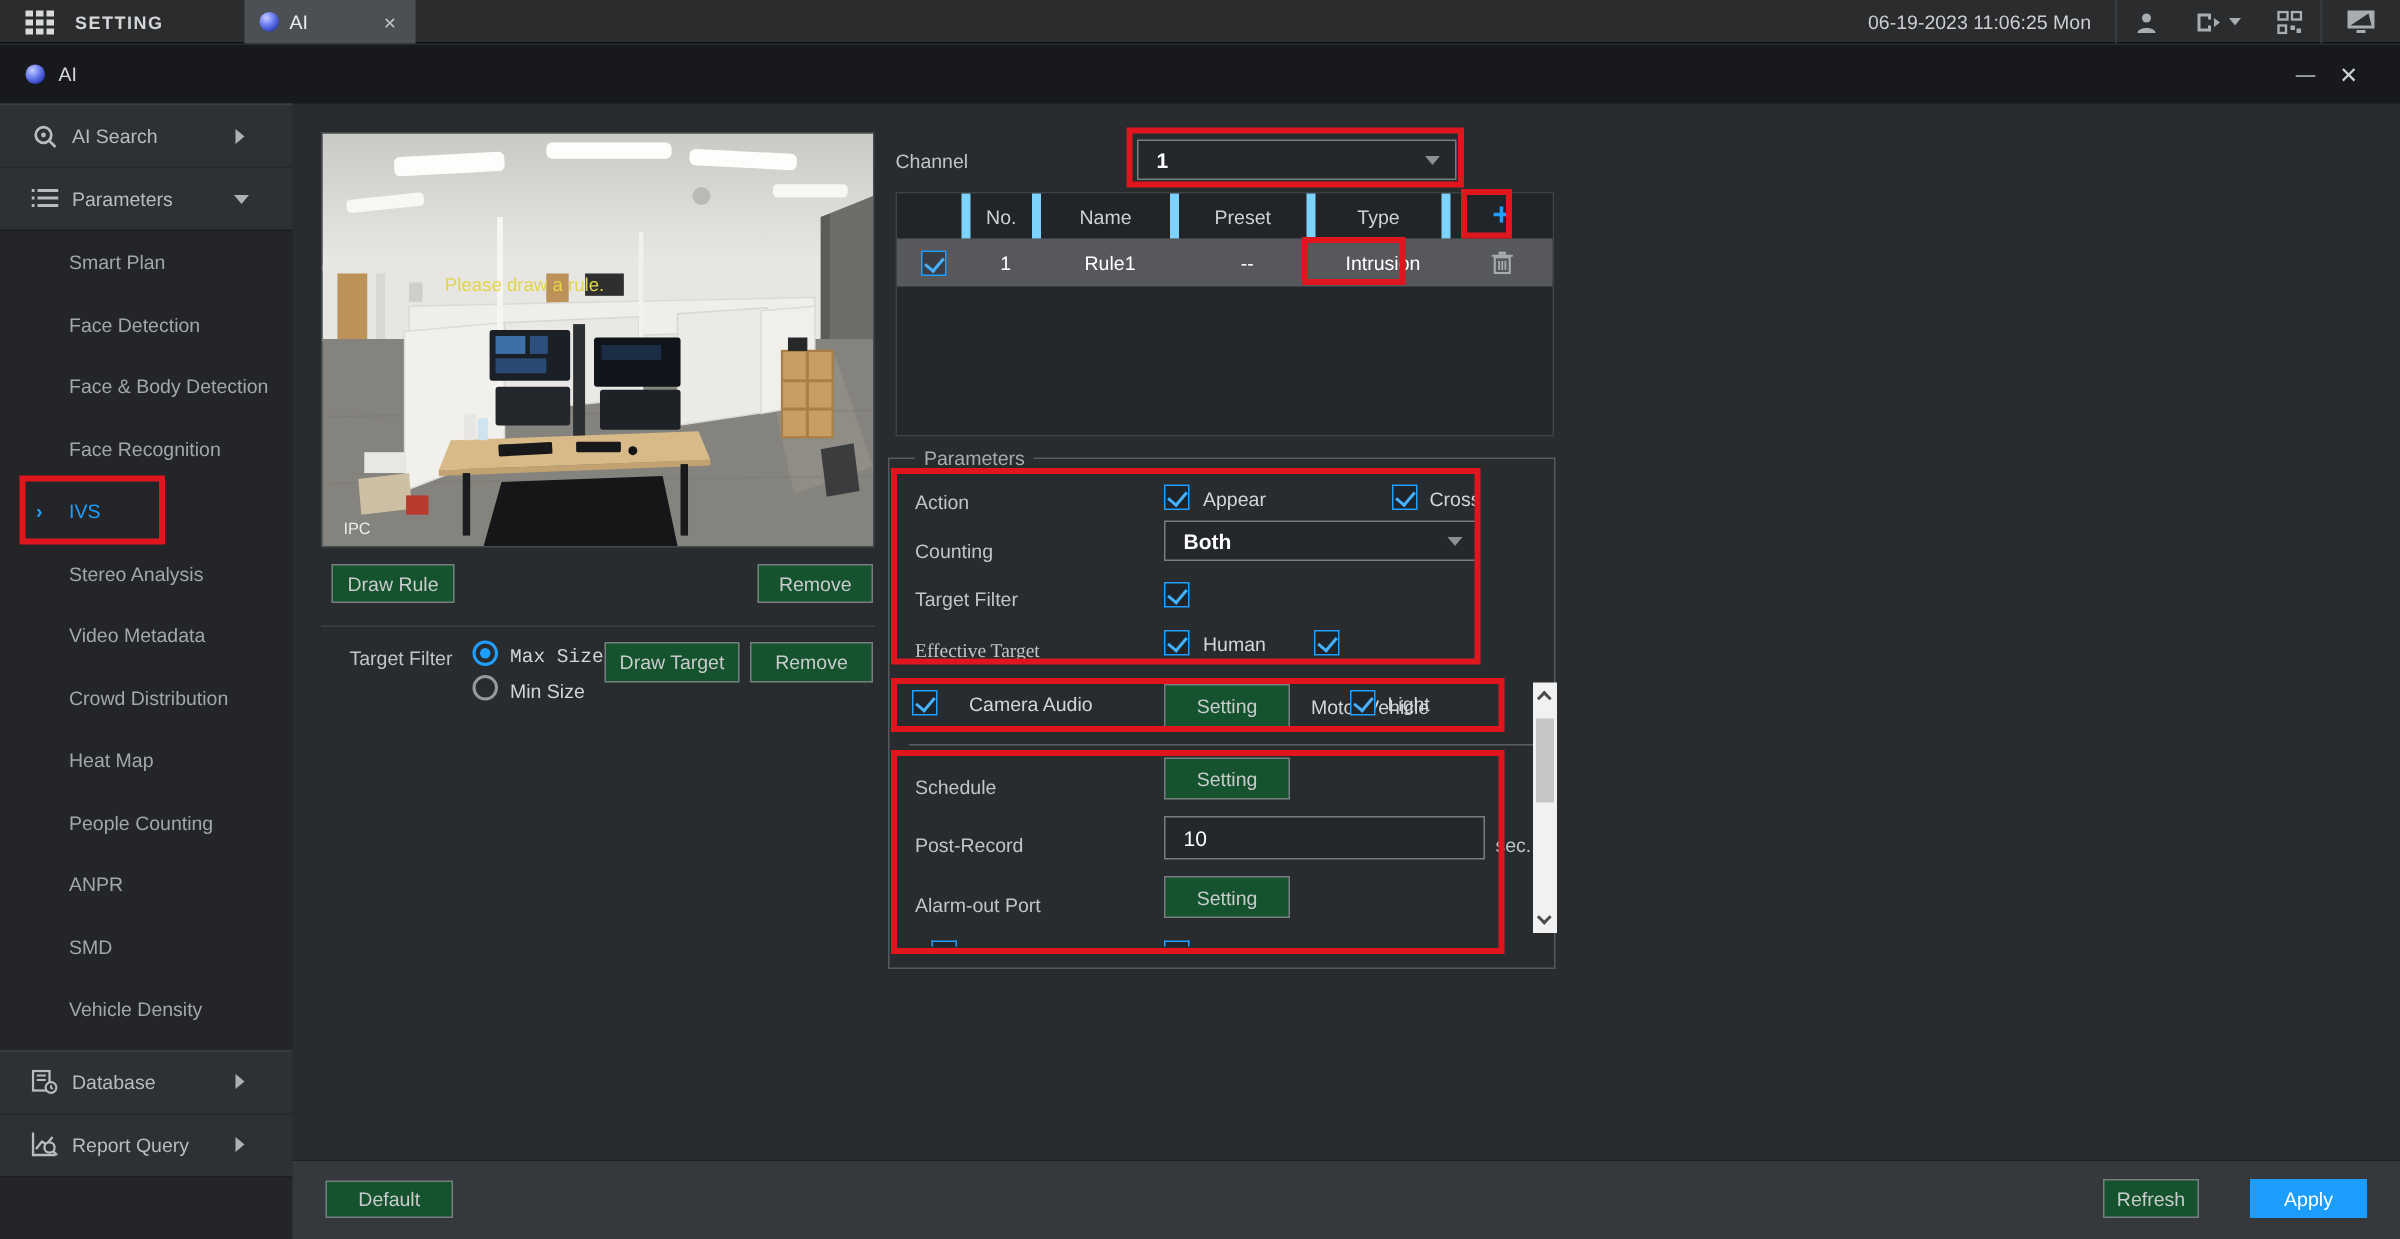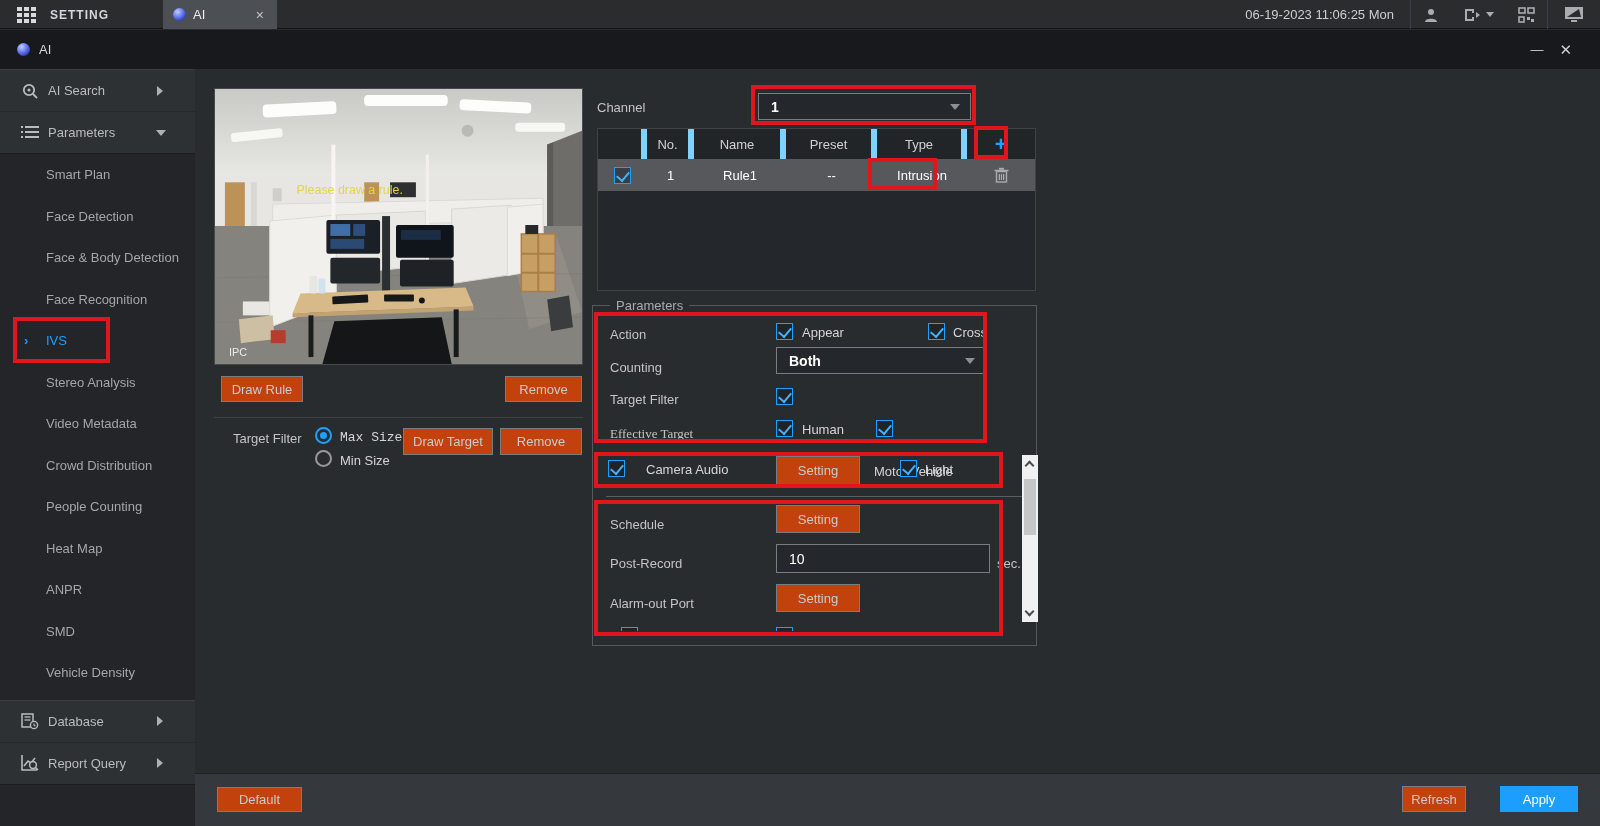--- a/index.html
+++ b/index.html
@@ -32,21 +32,21 @@
   .side-item { position:relative; height:41px; display:flex; align-items:center; color:#b9bcbf; font-size:13px; }
   .side-item .si-icon { position:absolute; left:20px; width:20px; display:flex; justify-content:center; }
   .side-item .si-label { margin-left:48px; }
   .arr-right { position:absolute; right:32px; width:0; height:0; border-left:6px solid #aeb1b4; border-top:5px solid transparent; border-bottom:5px solid transparent; }
   .arr-down  { position:absolute; right:29px; width:0; height:0; border-top:6px solid #aeb1b4; border-left:5px solid transparent; border-right:5px solid transparent; }
   .sub-item { height:41.5px; display:flex; align-items:center; color:#a3a6aa; font-size:13px; padding-left:46px; position:relative; }
   .sub-item.active { color:#1f9fff; }
   .sub-item.active .chev { position:absolute; left:24px; color:#1f9fff; font-size:13px; font-weight:bold; }
 
   
-  .btn { position:absolute; background:#c2410c; border:1px solid #797c80; color:#c9cbcd; font-size:13px; display:flex; align-items:center; justify-content:center; cursor:default; }
+  .btn { position:absolute; background:#14532d; border:1px solid #797c80; color:#c9cbcd; font-size:13px; display:flex; align-items:center; justify-content:center; cursor:default; }
   .btn-blue { background:#1c9eff; border:none; color:#ffffff; }
   .dropdown { position:absolute; background:#24272b; border:1px solid #797c80; color:#ffffff; font-size:14px; font-weight:bold; display:flex; align-items:center; padding:0 12px; }
   .dd-caret { position:absolute; right:10px; width:0; height:0; border-top:6px solid #8d9093; border-left:5px solid transparent; border-right:5px solid transparent; }
   .tinput { position:absolute; background:#24272b; border:1px solid #797c80; color:#ffffff; font-size:14px; display:flex; align-items:center; padding:0 12px; }
   .cb { position:absolute; width:17px; height:17px; background:#1f242a; border:1px solid #1f9fff; }
   .cb::after { content:""; position:absolute; left:4px; top:1px; width:6px; height:10px; border-right:2px solid #45b1ff; border-bottom:2px solid #45b1ff; transform:rotate(40deg); }
   .radio { position:absolute; width:17px; height:17px; border-radius:50%; border:2px solid #97999c; background:transparent; }
   .radio.sel { border-color:#1f9fff; }
   .radio.sel::after { content:""; position:absolute; left:3px; top:3px; width:7px; height:7px; border-radius:50%; background:#1f9fff; }
   .flabel { position:absolute; color:#c2c4c7; font-size:13px; }
@@ -200,24 +200,24 @@
       <div class="sub-item">
           <span>Stereo Analysis</span>
         </div>
       <div class="sub-item">
           <span>Video Metadata</span>
         </div>
       <div class="sub-item">
           <span>Crowd Distribution</span>
         </div>
       <div class="sub-item">
+          <span>Heat Map</span>
+        </div>
+      <div class="sub-item">
           <span>People Counting</span>
-        </div>
-      <div class="sub-item">
-          <span>Heat Map</span>
         </div>
       <div class="sub-item">
           <span>ANPR</span>
         </div>
       <div class="sub-item">
           <span>SMD</span>
         </div>
       <div class="sub-item">
           <span>Vehicle Density</span>
         </div>

